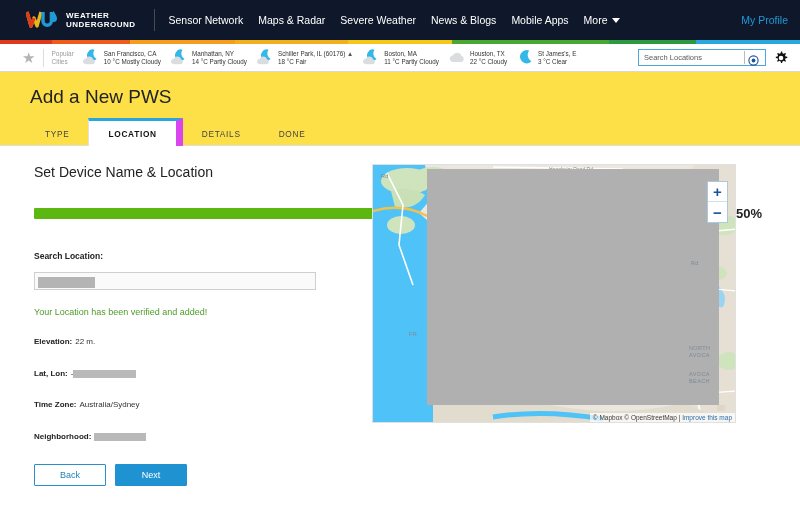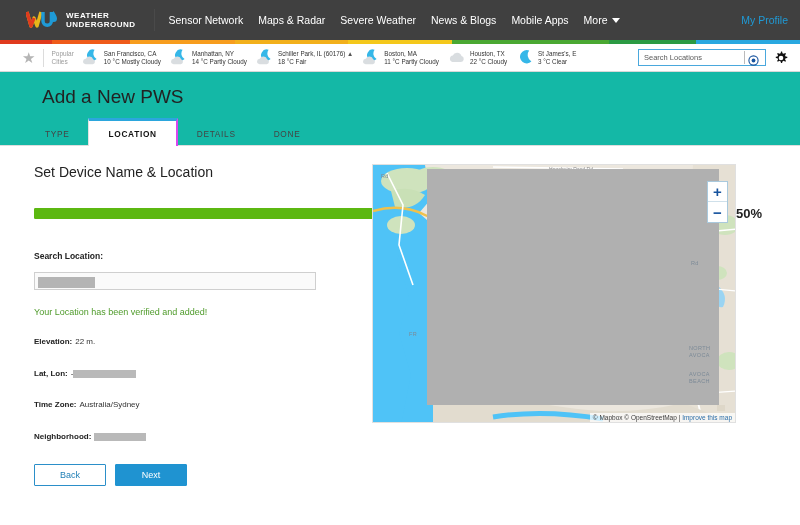--- a/index.html
+++ b/index.html
@@ -6,21 +6,21 @@
   html, body {
     width: 800px; height: 525px;
     background: #ffffff;
     font-family: "Liberation Sans", sans-serif;
     overflow: hidden;
   }
 
   
   .topnav {
     height: 40px;
-    background: #404040;
+    background: #0f172a;
     display: flex;
     align-items: center;
     padding-left: 26px;
     position: relative;
   }
   .logo { display: flex; align-items: center; gap: 6px; }
   .logo-mark {
     width: 34px; height: 22px;
     position: relative;
     display: block;
@@ -126,23 +126,23 @@
     width: 100px;
     background: transparent;
   }
   .searchbox input::placeholder { color: #5a5a5a; }
   .slash { width: 1px; height: 13px; background: #bbb; margin-right: 3px; }
   .crosshair { width: 11px; height: 11px; flex: none; cursor: pointer; }
   .gear { width: 14px; height: 14px; cursor: pointer; }
 
   
   .pagehead {
-    background: #14b8a6;
+    background: #fde047;
     border-bottom: 1px solid #dedede;
-    padding-left: 42px;
+    padding-left: 30px;
     position: relative;
     height: 74px;
   }
   .ptitle {
     font-size: 19px;
     color: #222;
     padding-top: 14px;
     font-weight: normal;
   }
   .tabs {
@@ -157,21 +157,21 @@
     letter-spacing: .7px;
     color: #444;
     cursor: pointer;
     border-top: 3px solid transparent;
     background: transparent;
   }
   .tab.active {
     background: #ffffff;
     border-top: 3px solid #2ba6dd;
     border-left: 1px solid #e2e2e2;
-    border-right: 2px solid #d946ef;
+    border-right: 7px solid #d946ef;
     font-weight: bold;
     color: #111;
   }
 
   
   .content { padding: 0 34px; position: relative; }
   .sectitle {
     font-size: 14px;
     color: #222;
     margin-top: 18px;

